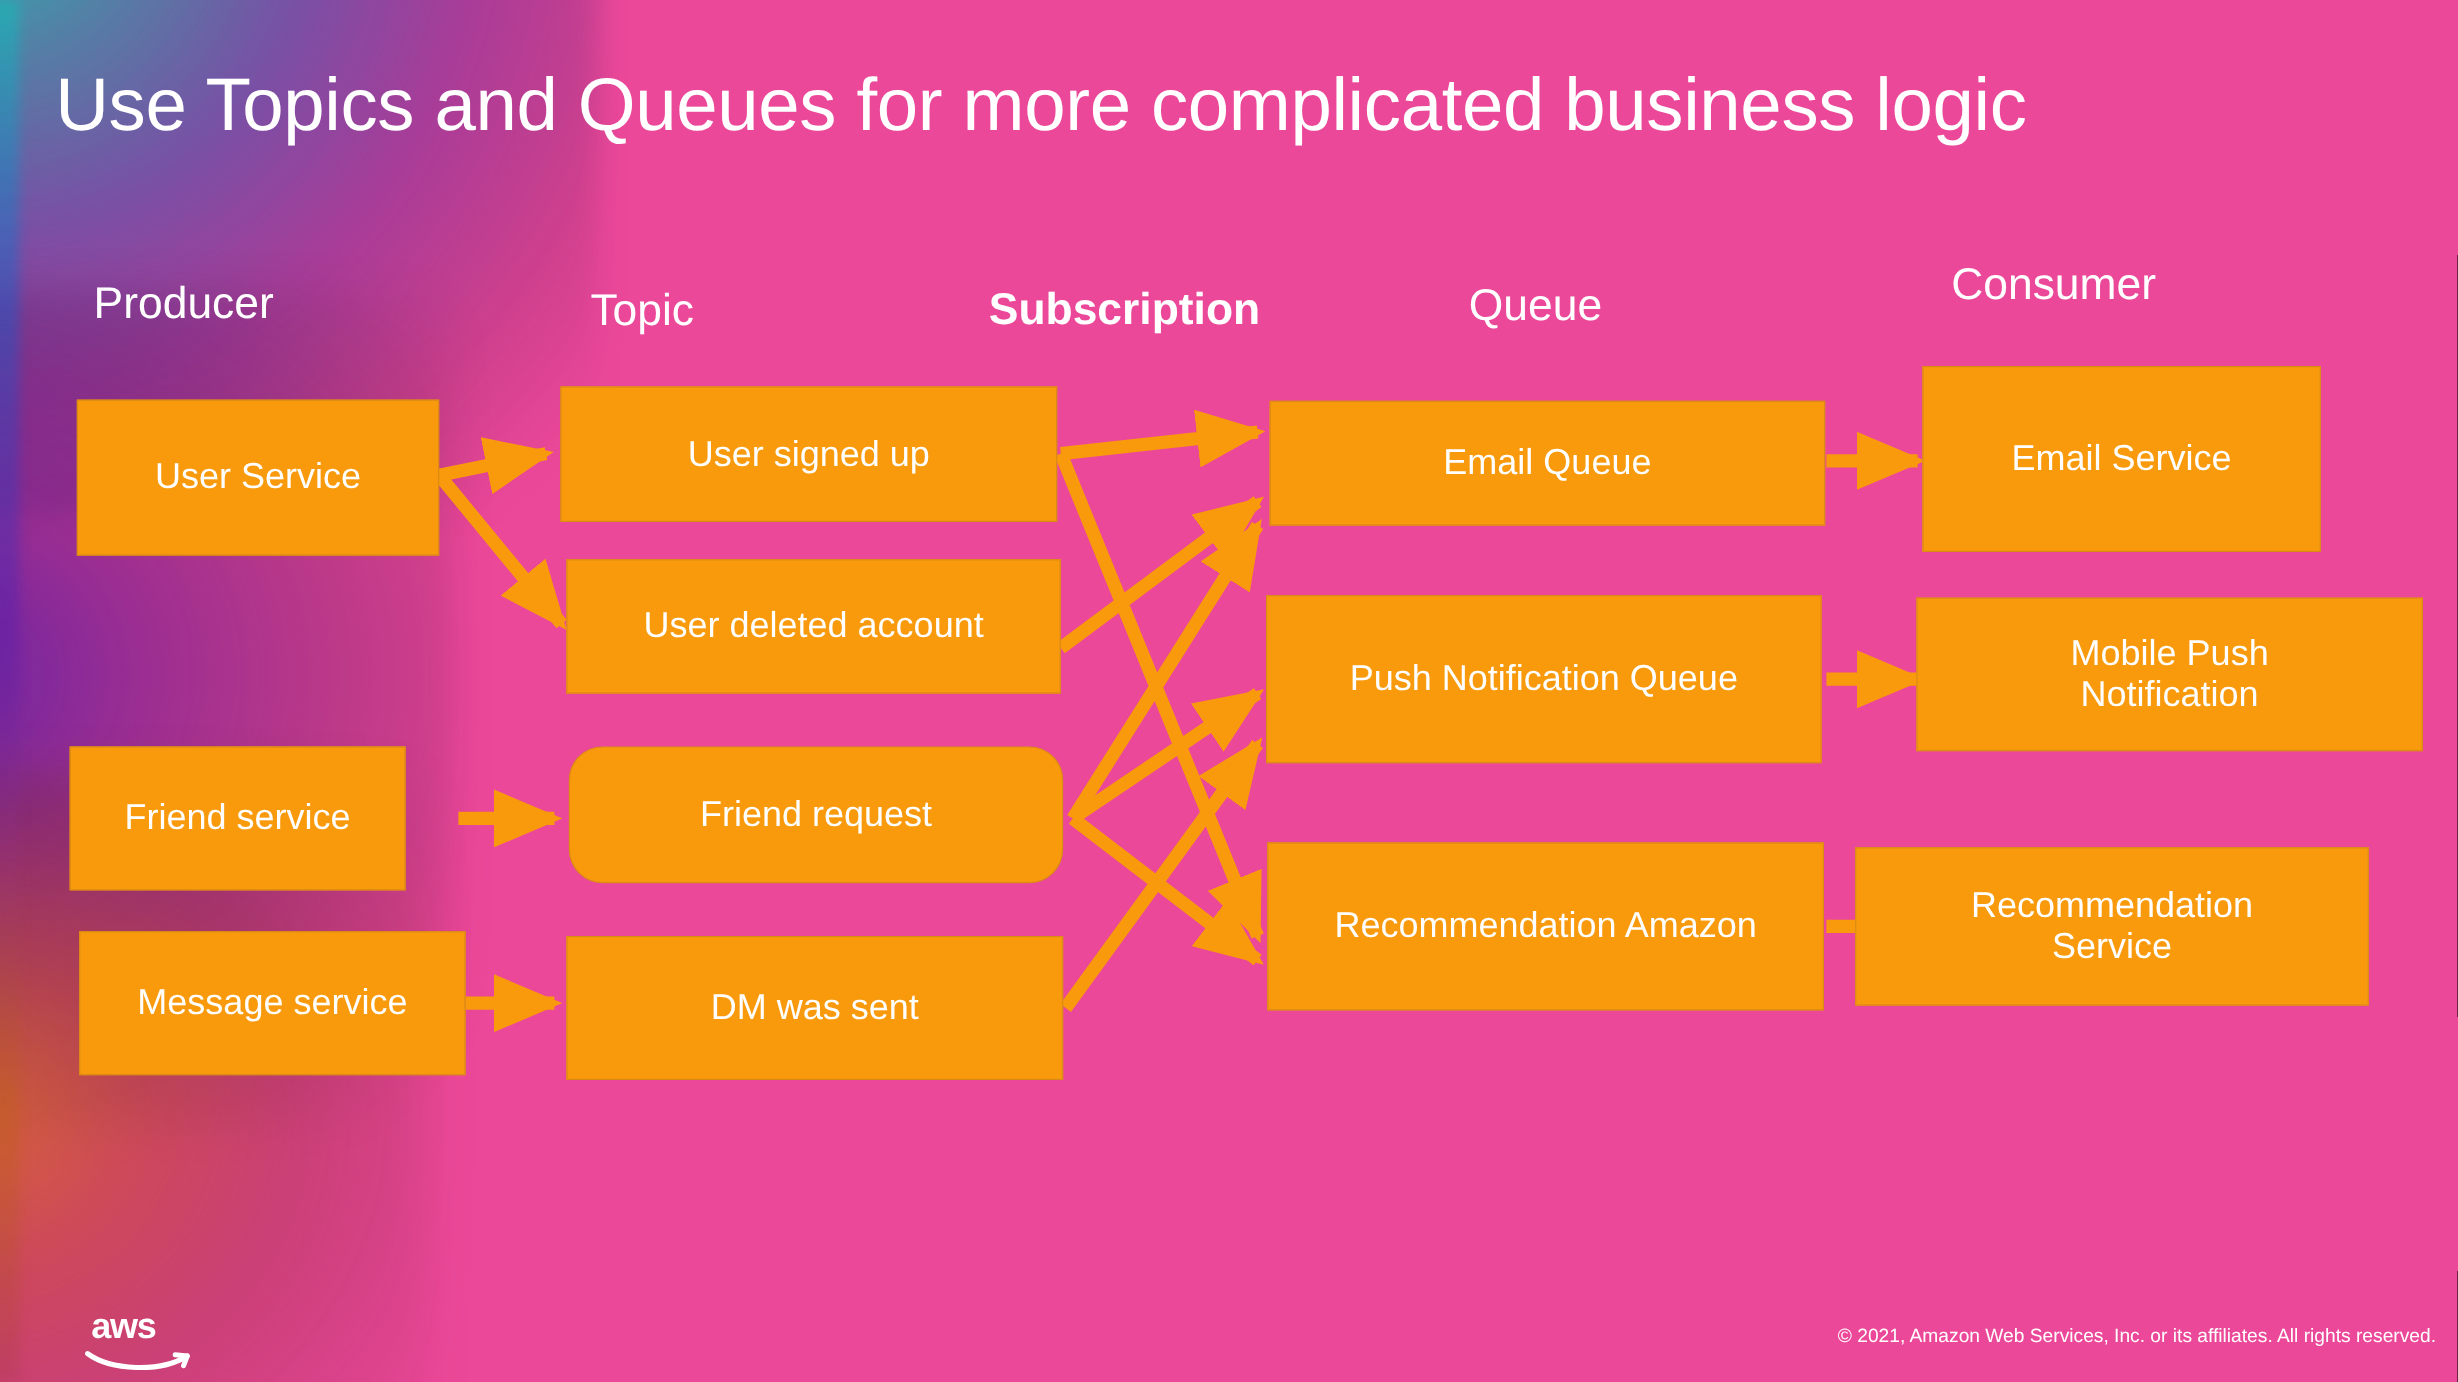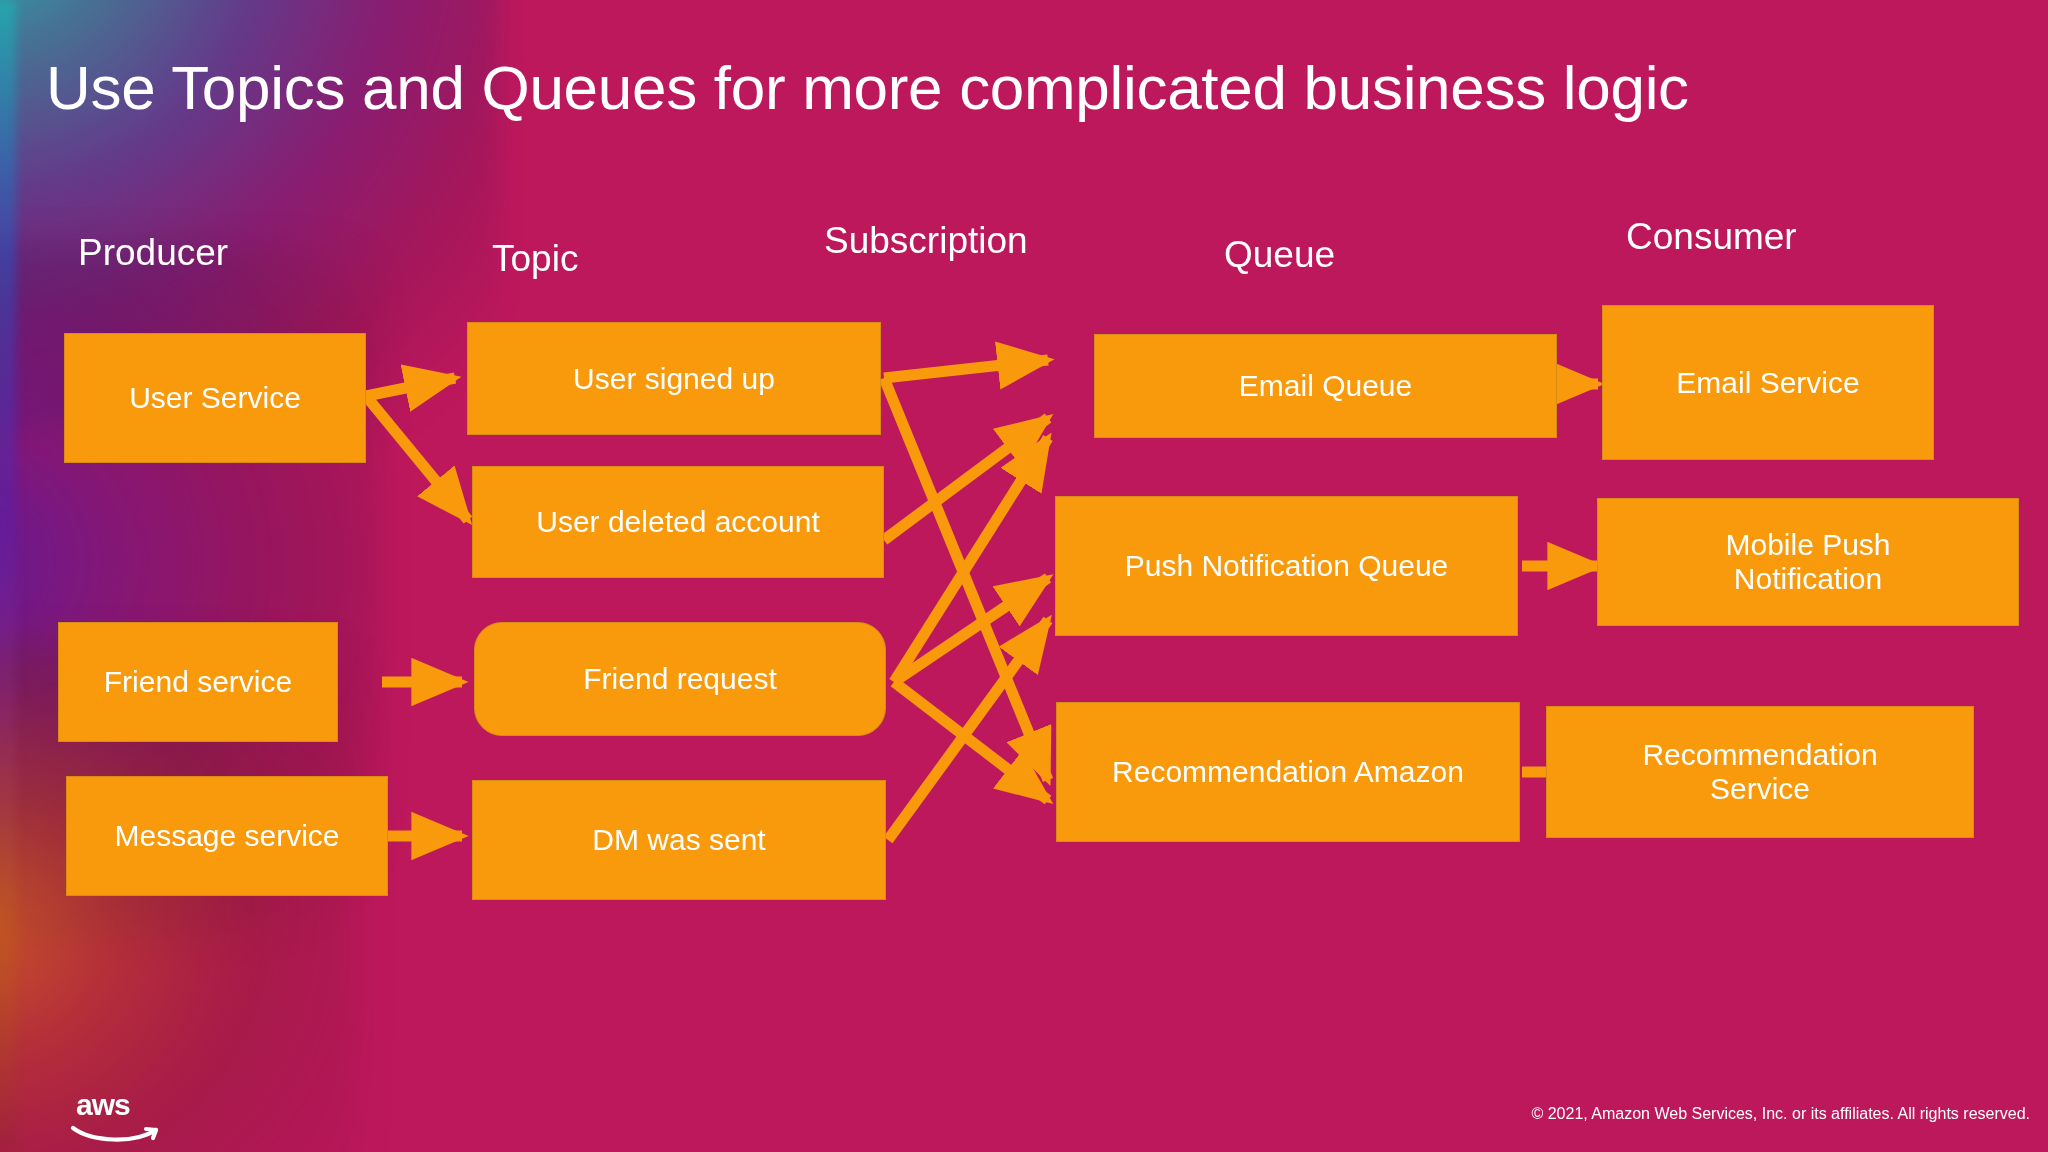--- a/index.html
+++ b/index.html
@@ -4,21 +4,21 @@
 <style>
   html, body {
     margin: 0;
     padding: 0;
     background: #000;
   }
   #slide {
     position: relative;
     width: 2048px;
     height: 1152px;
-    background: #be185d;
+    background: #ec4899;
     overflow: hidden;
     font-family: "Liberation Sans", sans-serif;
   }
   
   .glow {
     position: absolute;
     pointer-events: none;
   }
   .glow-teal {
     left: -330px; top: -330px;
@@ -137,21 +137,21 @@
 
   <div class="glow glow-teal"></div>
   <div class="glow glow-violet"></div>
   <div class="glow glow-amber"></div>
   <div class="glow glow-edge"></div>
 
   <div id="title">Use Topics and Queues for more complicated business logic</div>
 
   <div class="col-head" style="left:78px;  top:232px;">Producer</div>
   <div class="col-head" style="left:492px; top:238px;">Topic</div>
-  <div class="col-head" style="left:824px; top:220px;">Subscription</div>
+  <div class="col-head" style="left:824px; top:237px;font-weight:bold;">Subscription</div>
   <div class="col-head" style="left:1224px;top:234px;">Queue</div>
   <div class="col-head" style="left:1626px;top:216px;">Consumer</div>
 
   <svg id="arrows" viewBox="0 0 2048 1152" xmlns="http://www.w3.org/2000/svg">
     <defs>
       <marker id="ah" markerWidth="5.2" markerHeight="4.4" refX="4.6" refY="2.2" orient="auto" markerUnits="strokeWidth">
         <path d="M0,0 L5.2,2.2 L0,4.4 Z" fill="#f89a0c"></path>
       </marker>
     </defs>
 
@@ -187,21 +187,21 @@
 
   <div class="node" style="left:64px; top:333px; width:302px; height:130px;">User Service</div>
   <div class="node" style="left:58px; top:622px; width:280px; height:120px;">Friend service</div>
   <div class="node" style="left:66px; top:776px; width:322px; height:120px;">Message service</div>
 
   <div class="node" style="left:467px; top:322px; width:414px; height:113px;">User signed up</div>
   <div class="node" style="left:472px; top:466px; width:412px; height:112px;">User deleted account</div>
   <div class="node" style="left:474px; top:622px; width:412px; height:114px;border-radius:28px;">Friend request</div>
   <div class="node" style="left:472px; top:780px; width:414px; height:120px;">DM was sent</div>
 
-  <div class="node" style="left:1058px; top:334px; width:463px; height:104px;margin-left:36px;">Email Queue</div>
+  <div class="node" style="left:1058px; top:334px; width:463px; height:104px;">Email Queue</div>
   <div class="node" style="left:1055px; top:496px; width:463px; height:140px;">Push Notification Queue</div>
   <div class="node" style="left:1056px; top:702px; width:464px; height:140px;">Recommendation Amazon</div>
 
   <div class="node" style="left:1602px; top:305px; width:332px; height:155px;">Email Service</div>
   <div class="node" style="left: 1597px; top: 498px; width: 422px; height: 128px; white-space: pre-line;">Mobile Push
 Notification</div>
   <div class="node" style="left: 1546px; top: 706px; width: 428px; height: 132px; white-space: pre-line;">Recommendation
 Service</div>
 
   <svg id="aws-logo" viewBox="0 0 112 58" xmlns="http://www.w3.org/2000/svg">

